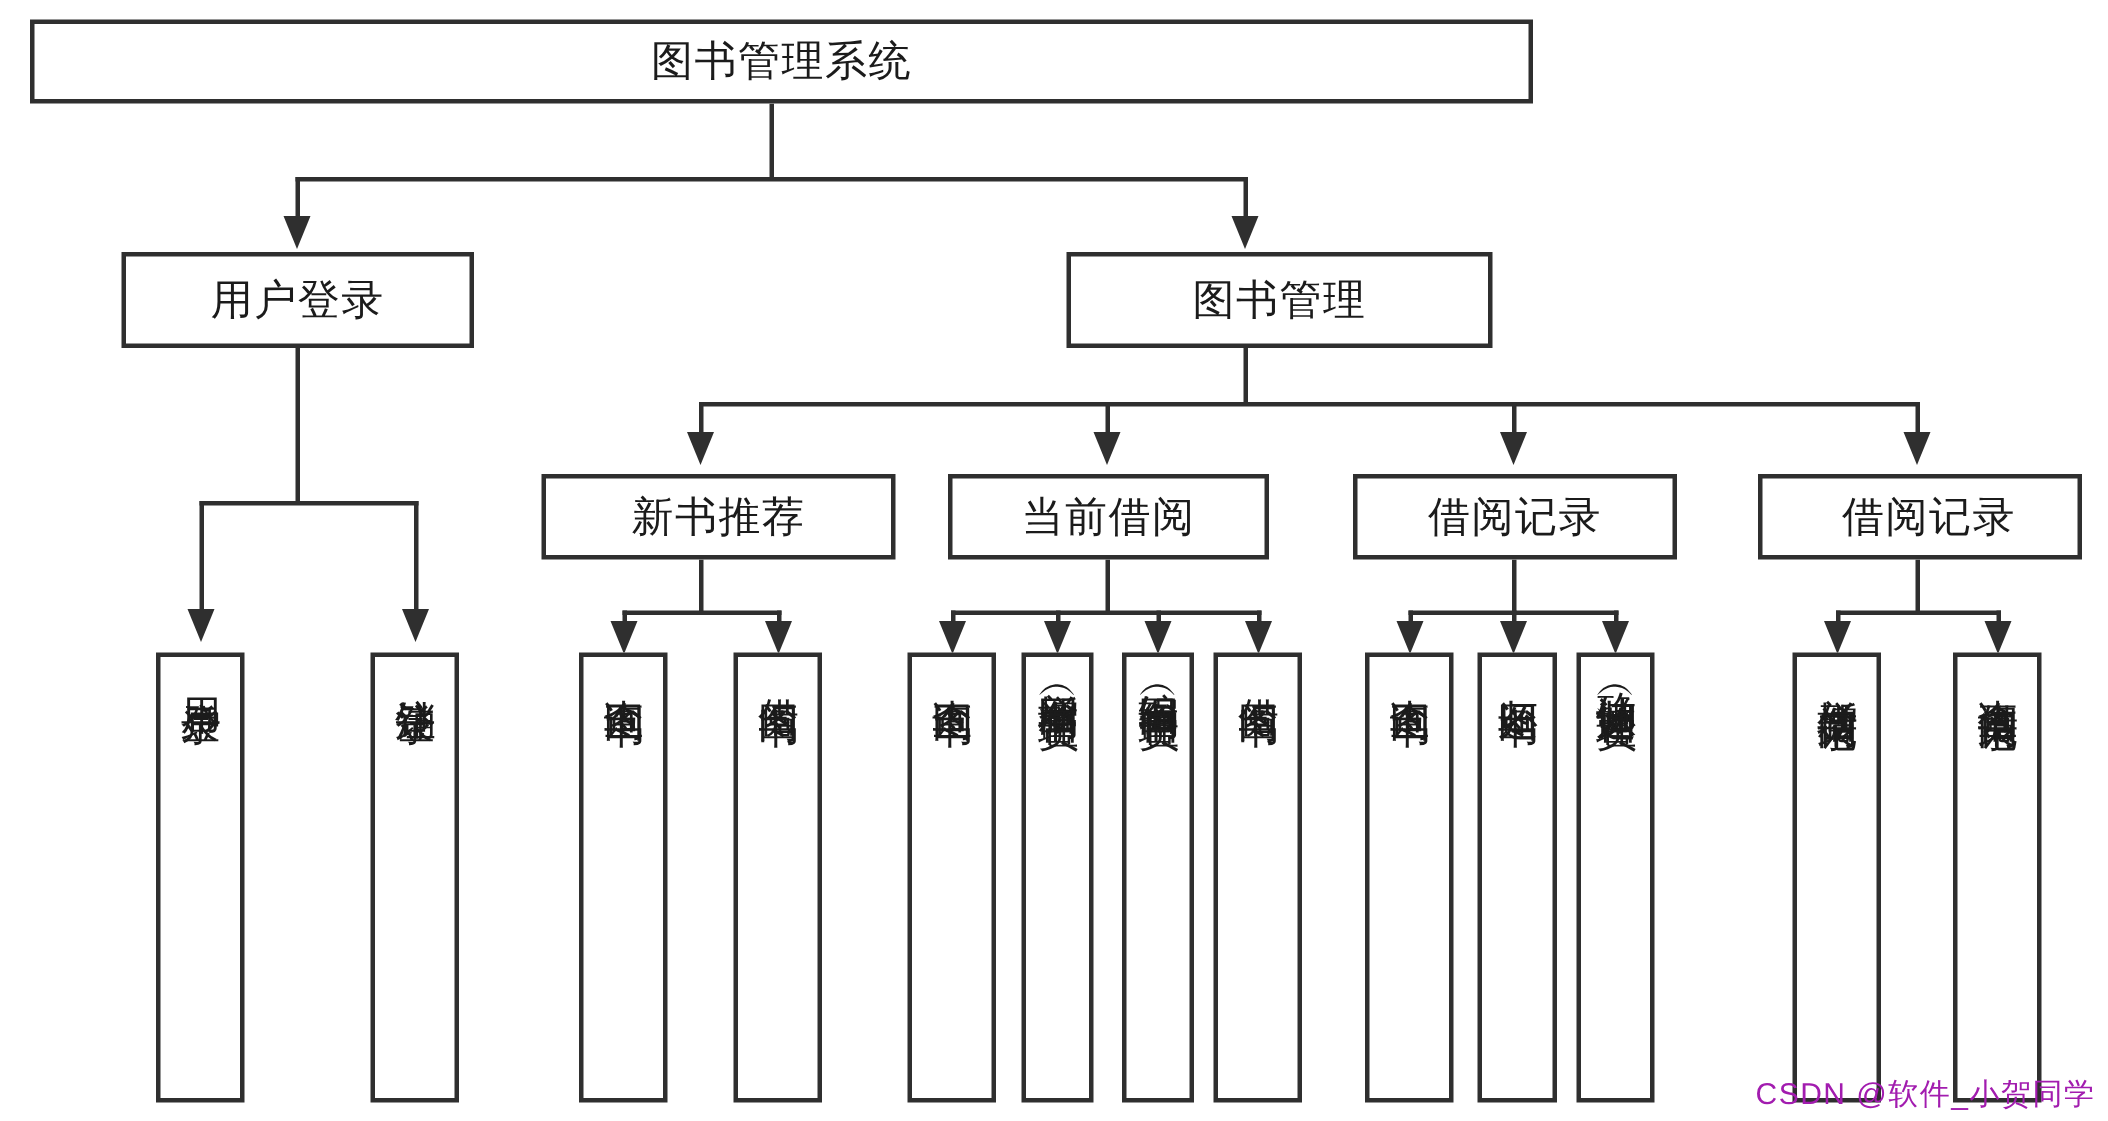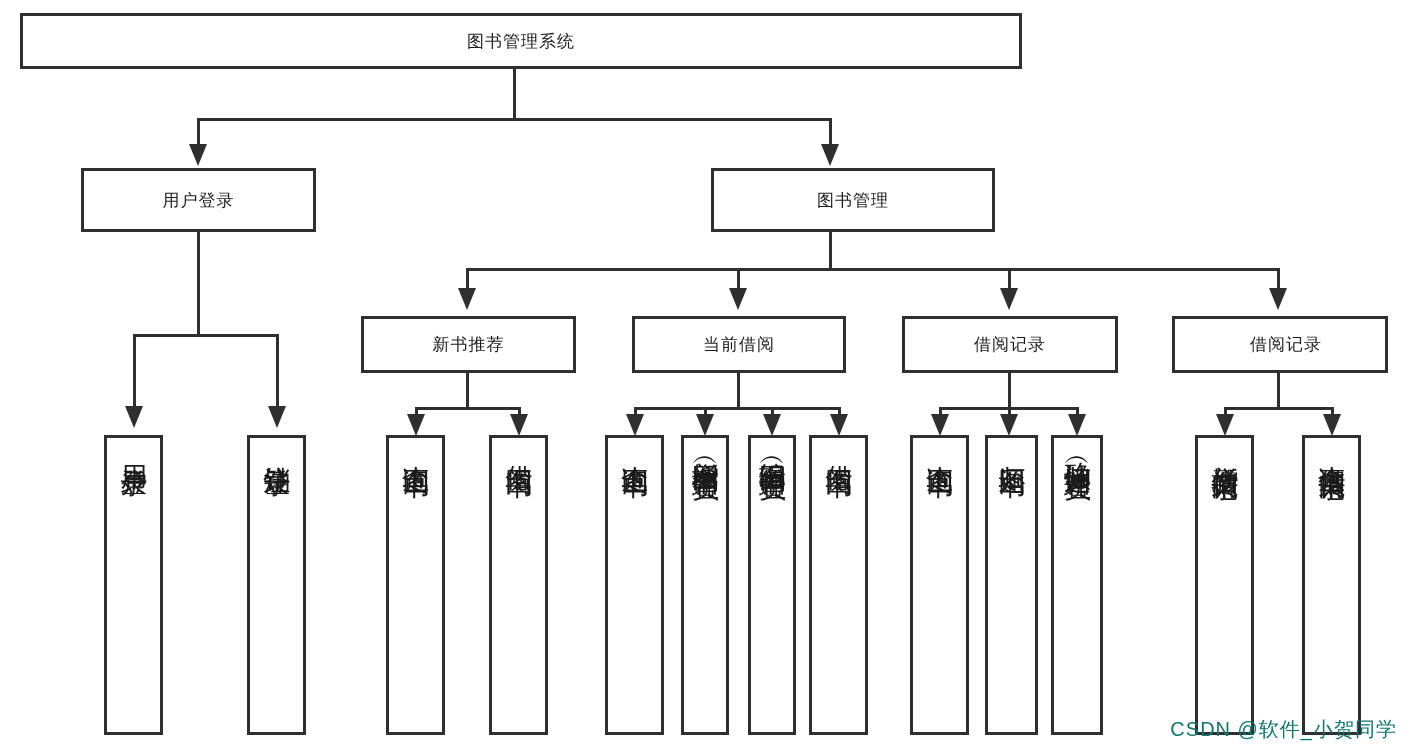--- a/index.html
+++ b/index.html
@@ -18,21 +18,21 @@
     box-sizing:border-box;
     background:#ffffff;
     border:3px solid #2f2f2f;
     display:flex;
     align-items:center;
     justify-content:center;
     color:#1b1b1b;
     z-index:5;
   }
   .node.h-text{
-    font-size:17px;
+    font-size:28px;
     letter-spacing:1px;
     line-height:1;
   }
   
   .node.v-text{
     writing-mode:vertical-rl;
     text-orientation:upright;
     font-size:27px;
     line-height:1.08;
     letter-spacing:2px;
@@ -56,21 +56,21 @@
     border-right:9px solid transparent;
     border-top:22px solid #2f2f2f;
     z-index:3;
   }
 
   
   .watermark{
     position:absolute;
     right:8px;bottom:4px;
     font-size:20px;
-    color:#0f766e;
+    color:#a21caf;
     letter-spacing:1px;
     z-index:9;
     white-space:nowrap;
   }
 </style>
 </head>
 <body>
 
 <div id="canvas">
 
@@ -105,21 +105,21 @@
 
   <div class="ln-v" style="left:737px;top:268px;height:22px;"></div>
   <div class="arrow" style="left:729px;top:288px;"></div>
 
   <div class="ln-v" style="left:1008px;top:268px;height:22px;"></div>
   <div class="arrow" style="left:1000px;top:288px;"></div>
 
   <div class="ln-v" style="left:1277px;top:268px;height:22px;"></div>
   <div class="arrow" style="left:1269px;top:288px;"></div>
 
-  <div class="node h-text" style="left:361px;top:316px;width:215px;height:57px;">新书推荐</div>
+  <div class="node h-text" style="left:361px;top:316px;width:236px;height:57px;">新书推荐</div>
   <div class="node h-text" style="left:632px;top:316px;width:214px;height:57px;">当前借阅</div>
   <div class="node h-text" style="left:902px;top:316px;width:216px;height:57px;">借阅记录</div>
   <div class="node h-text" style="left:1172px;top:316px;width:216px;height:57px;padding-left:12px;">借阅记录</div>
 
   <div class="ln-v" style="left:466px;top:373px;height:36px;"></div>
   <div class="ln-h" style="left:415px;top:407px;width:106px;"></div>
   <div class="ln-v" style="left:415px;top:407px;height:10px;"></div>
   <div class="arrow" style="left:407px;top:414px;"></div>
   <div class="ln-v" style="left:518px;top:407px;height:10px;"></div>
   <div class="arrow" style="left:510px;top:414px;"></div>

